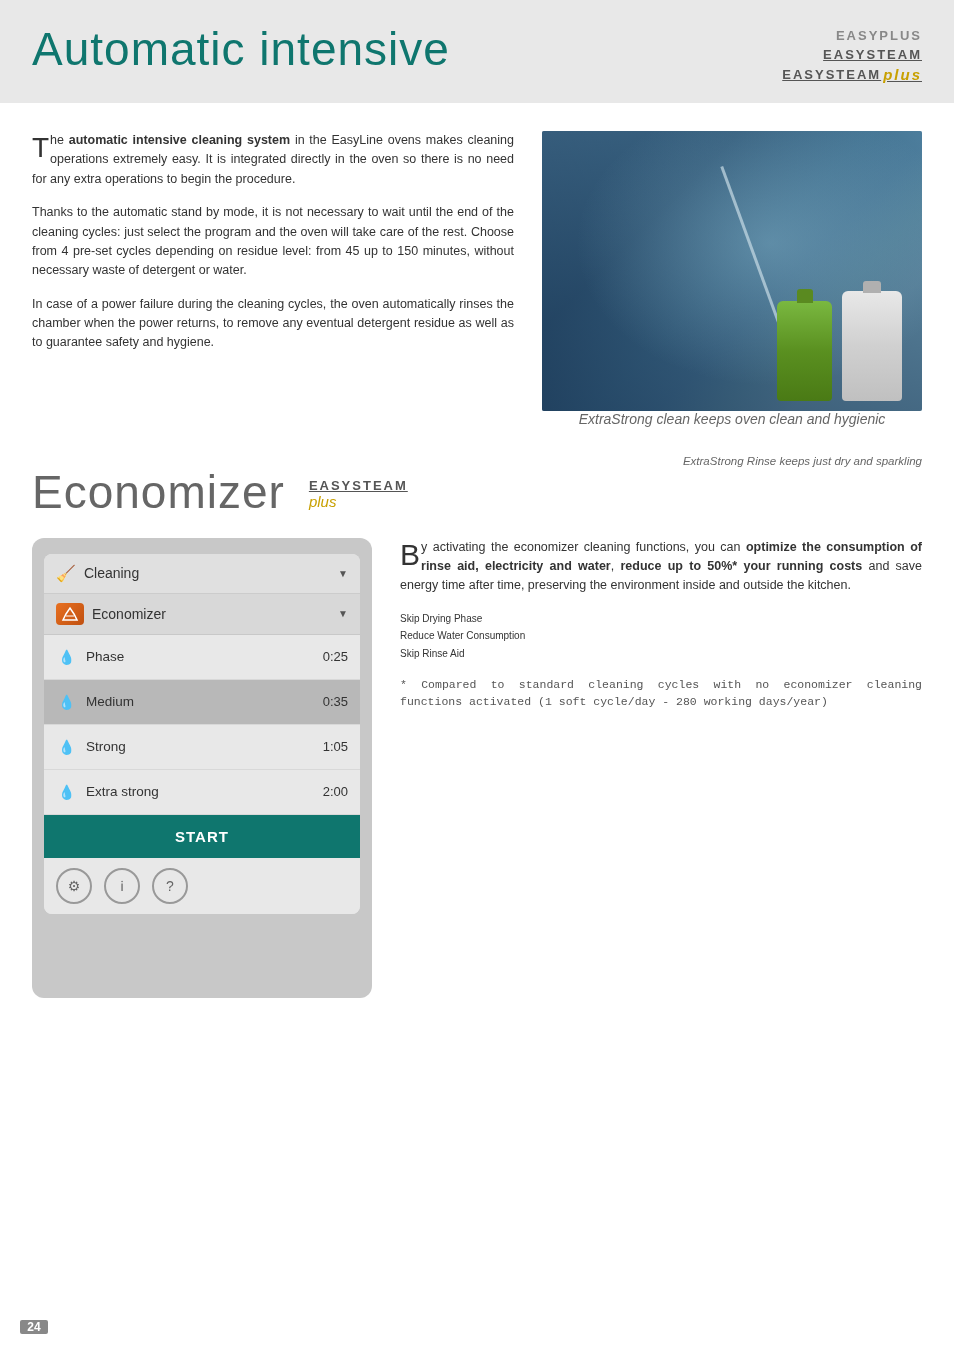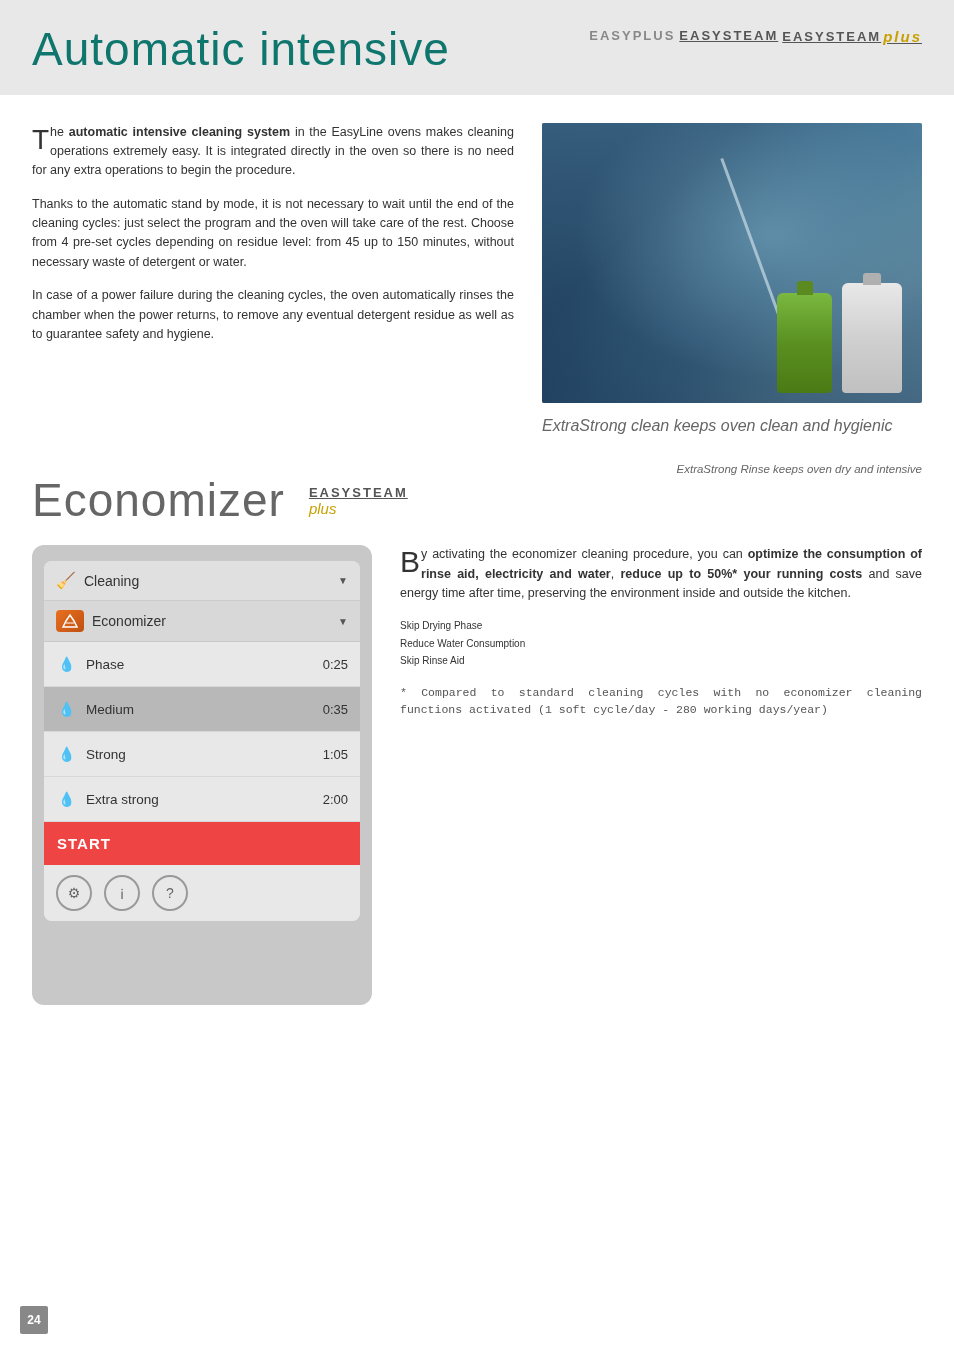--- a/index.html
+++ b/index.html
@@ -23,24 +23,24 @@
     }
     .main-title {
       font-size: 46px;
       font-weight: 300;
       color: #0f766e;
       letter-spacing: 1px;
       line-height: 1.1;
       font-family: Arial, Helvetica, sans-serif;
     }
     .brand-logos {
-      text-align: center;
+      text-align: right;
       padding-top: 4px;
       display: flex;
-      flex-direction: row;
+      flex-direction: column;
       gap: 4px;
     }
     .brand-logo {
       font-size: 13px;
       font-weight: bold;
       letter-spacing: 2px;
       color: #666;
     }
     .brand-logo.easyplus { color: #888; }
     .brand-logo.easysteam { color: #555; text-decoration: underline; }
@@ -147,23 +147,24 @@
       position: absolute;
       top: 30px;
       left: 55%;
       width: 3px;
       height: 180px;
       background: rgba(200,220,230,0.7);
       transform: rotate(-20deg);
     }
     .image-caption {
       font-style: italic;
-      font-size: 16px;
+      font-size: 14px;
       color: #666;
-      padding: 14px 0 4px 0;
+      text-align: center;
+      padding: 0 0 4px 0;
     }
 
     
     .section-2-header {
       padding: 12px 32px 0 32px;
       display: flex;
       align-items: flex-end;
       gap: 0;
       position: relative;
     }
@@ -289,22 +290,23 @@
       align-items: center;
       justify-content: center;
       font-size: 14px;
     }
     .row-time {
       font-size: 13px;
       color: #333;
     }
 
     .start-btn {
-      background: #ef4444;
+      background: #0f766e;
       color: #fff;
+      text-align: center;
       padding: 13px;
       font-size: 15px;
       font-weight: bold;
       letter-spacing: 1px;
       cursor: pointer;
     }
 
     .bottom-icons-row {
       display: flex;
       gap: 12px;
@@ -358,21 +360,21 @@
     
     .page-number {
       position: absolute;
       bottom: 16px;
       left: 20px;
       font-size: 12px;
       font-weight: bold;
       color: #fff;
       background: #888;
       width: 28px;
-      height: 28px;
+      height: 14px;
       display: flex;
       align-items: center;
       justify-content: center;
       border-radius: 2px;
     }
   </style>
 </head>
 <body>
 
 <div class="header-section">
@@ -410,21 +412,21 @@
 <div class="section-2-header">
   <div>
     <div class="economizer-title">
       <span>Economizer</span><br>
     </div>
   </div>
   <div class="easysteam-brand-2">
     <div style="font-size:13px;font-weight:bold;letter-spacing:2px;color:#555;text-decoration:underline;">EASYSTEAM</div>
     <div style="font-style:italic;font-size:15px;color:#c8a000;">plus</div>
   </div>
-  <div class="section-2-caption">ExtraStrong Rinse keeps oven dry and intensive</div>
+  <div class="section-2-caption">ExtraStrong Rinse keeps just dry and sparkling</div>
 </div>
 
 <div class="content-section-2">
 
   <div class="device-panel">
     <div class="device-screen">
 
       <div class="screen-header">
         <div class="screen-header-title">
           <span class="cleaning-icon">🧹</span>
@@ -483,21 +485,21 @@
       <div class="bottom-icons-row">
         <div class="bottom-icon">⚙</div>
         <div class="bottom-icon">ℹ</div>
         <div class="bottom-icon">?</div>
       </div>
     </div>
   </div>
 
   <div class="text-col-2">
     <p>
-      <span class="drop-cap-b">B</span><span>y activating the economizer cleaning procedure, you can </span><strong>optimize the consumption of rinse aid, electricity and water</strong><span>, </span><strong>reduce up to 50%* your running costs</strong><span> and save energy time after time, preserving the environment inside and outside the kitchen.</span>
+      <span class="drop-cap-b">B</span><span>y activating the economizer cleaning functions, you can </span><strong>optimize the consumption of rinse aid, electricity and water</strong><span>, </span><strong>reduce up to 50%* your running costs</strong><span> and save energy time after time, preserving the environment inside and outside the kitchen.</span>
     </p>
     <ul class="skip-list">
       <li>Skip Drying Phase</li>
       <li>Reduce Water Consumption</li>
       <li>Skip Rinse Aid</li>
     </ul>
     <p class="footnote">* Compared to standard cleaning cycles with no economizer cleaning functions activated (1 soft cycle/day - 280 working days/year)</p>
   </div>
 </div>
 

